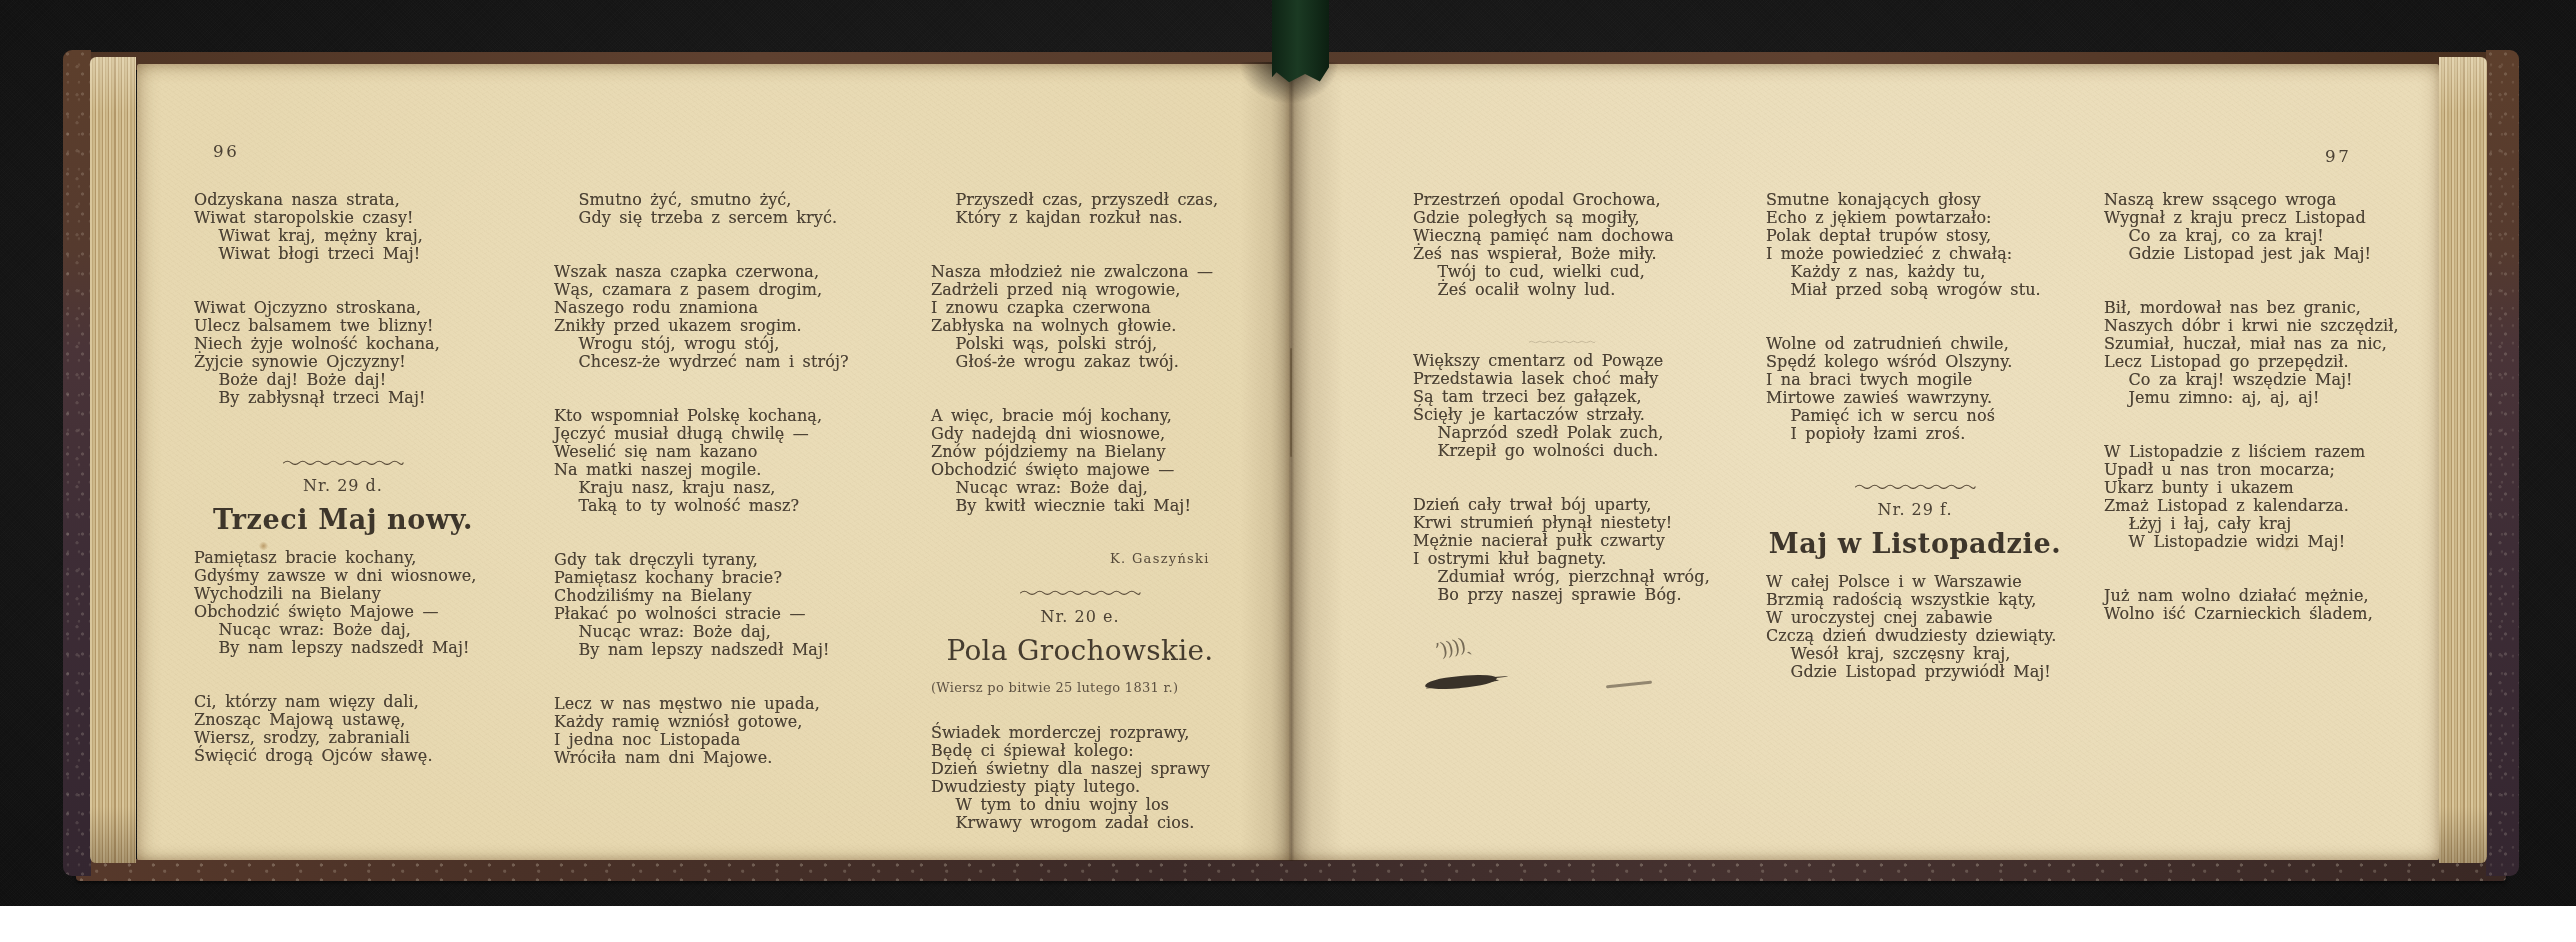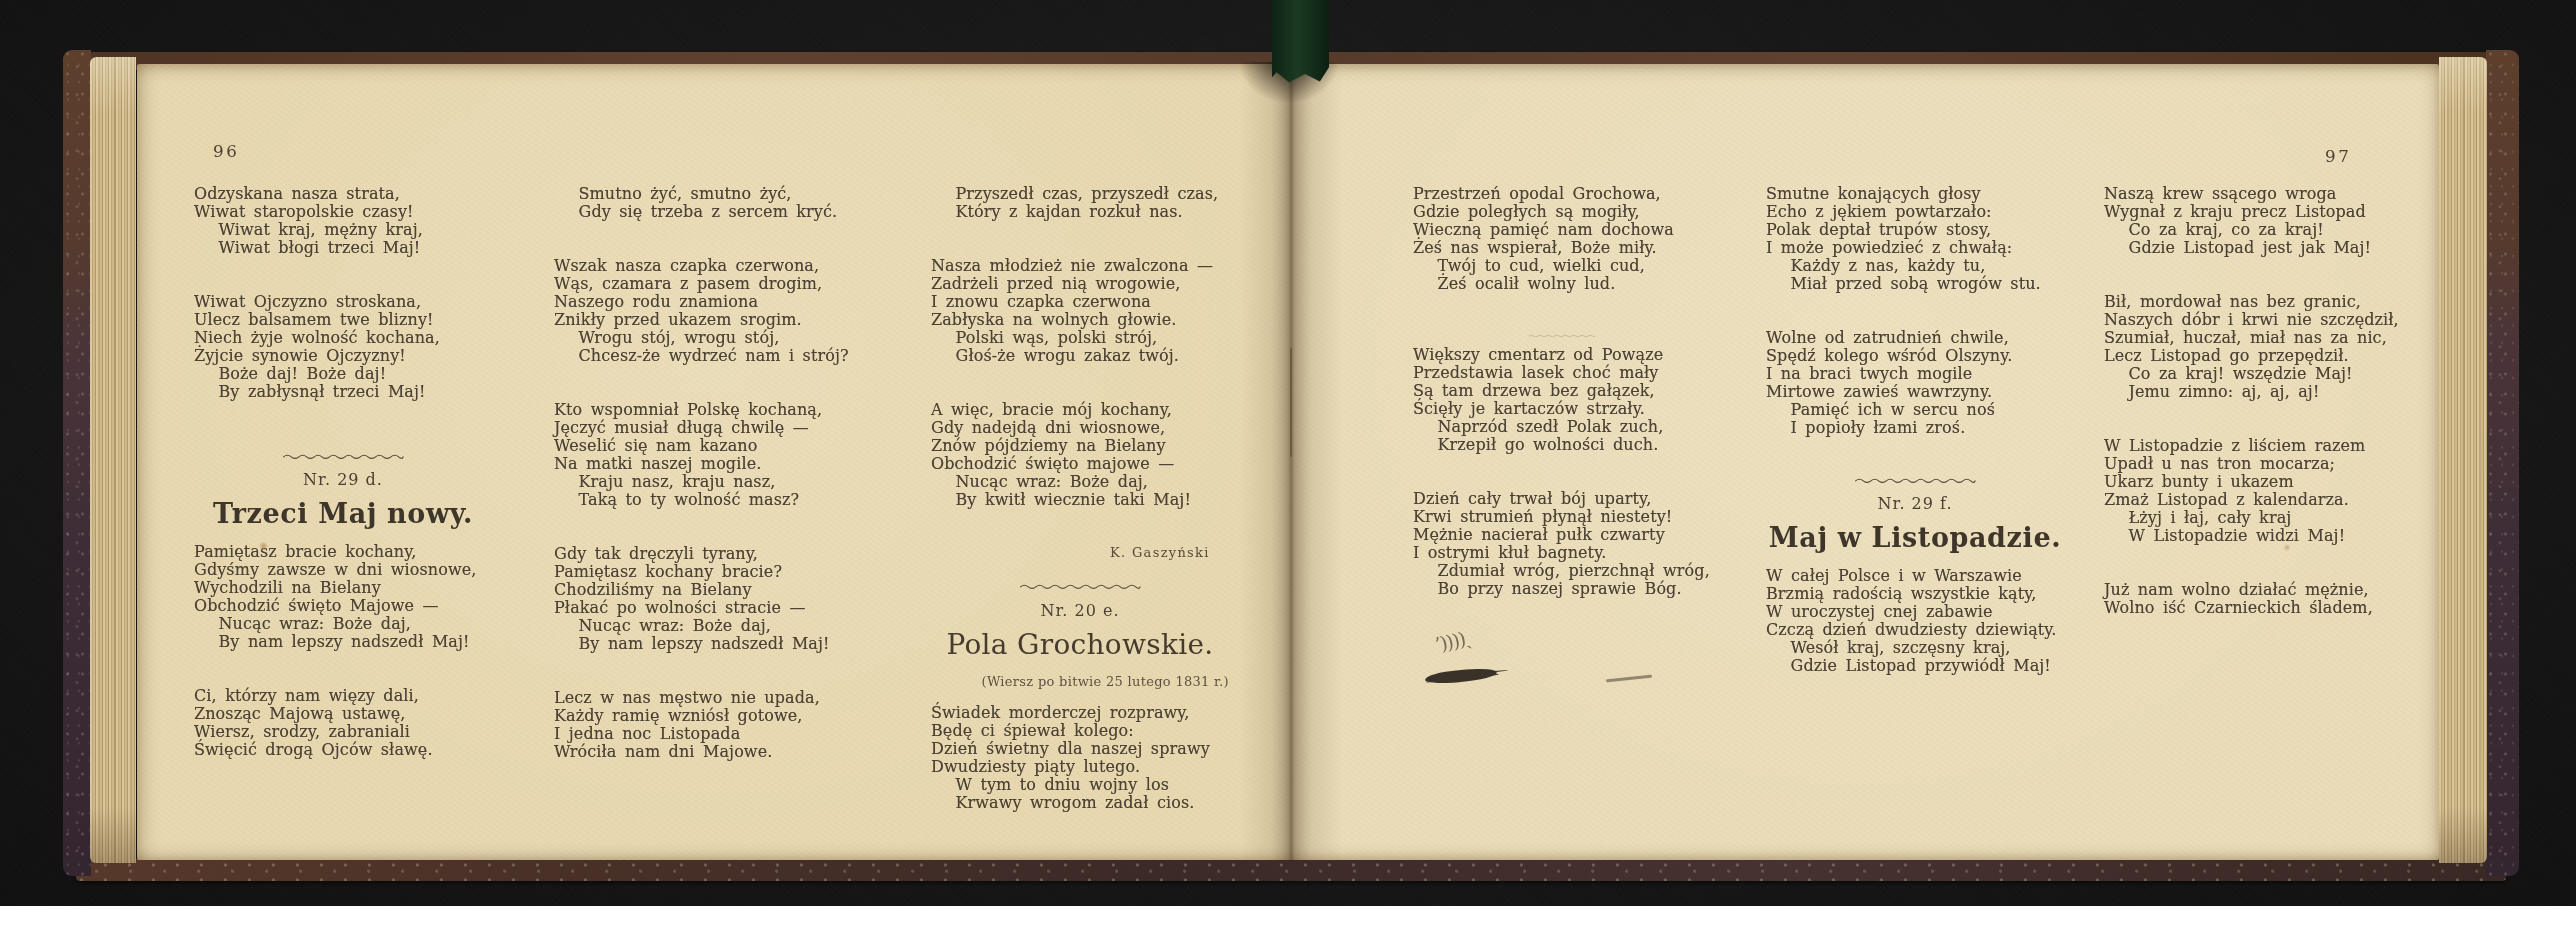--- a/index.html
+++ b/index.html
@@ -62,31 +62,31 @@
   .ribbon{position:absolute;left:1272px;top:0;width:57px;height:84px;
     background:linear-gradient(90deg,#0e2314 0%,#1b3a23 45%,#142e1b 70%,#0c1f11 100%);
     clip-path:polygon(0 0,100% 0,100% 80%,84% 97%,58% 88%,30% 98%,8% 86%,0 92%);
     box-shadow:0 1.9px 3.9px rgba(0,0,0,.6);}
 
   
   .page-number{position:absolute;font-size:16.7px;letter-spacing:2.6px;color:#4b4134;}
   .page-left .page-number{left:76px;top:77px;}
   .page-right .page-number{left:1036px;top:82px;}
 
-  .col{position:absolute;top:121px;width:298px;}
+  .col{position:absolute;top:127px;width:298px;}
   .line{white-space:nowrap;font-size:16px;line-height:18px;letter-spacing:0.1px;word-spacing:3.2px;
     color:#4b4134;text-shadow:0 0 0.3px rgba(75,65,52,.5);}
   .line.ind{padding-left:24.5px;}
   .stanza{margin:0 0 36px;}
 
   .b-number{font-size:16px;line-height:18px;letter-spacing:1px;text-align:center;margin:0 0 9px;color:#4b4134;}
   .b-title{font-size:27px;line-height:32px;text-align:center;margin:0 0 13px;color:#3e362b;
     font-weight:bold;letter-spacing:0.6px;}
   .b-title.roman{font-weight:normal;font-size:28px;letter-spacing:0.3px;color:#453c2f;}
-  .b-subtitle{font-size:13px;line-height:15.5px;text-align:right;margin:0 0 14px;color:#5d5142;letter-spacing:0.3px;}
+  .b-subtitle{font-size:13px;line-height:15.5px;text-align:left;margin:0 0 28px;color:#5d5142;letter-spacing:0.3px;}
   .b-attribution{font-size:13px;line-height:16.7px;text-align:right;padding-right:19.3px;margin:2.6px 0 6.4px;
     color:#55493a;letter-spacing:1.3px;}
 
   .divider{text-align:center;margin:18px 0 10.3px;}
   .divider svg{display:inline-block;}
   .col-0-0 .divider{margin-top:48px;}
   .divider.faint{opacity:.38;transform:scale(.55);margin:11.6px 0 5.2px;}
 
   .smudge-block{position:relative;height:59px;margin-top:2.6px;}
   .scratch{position:absolute;left:22px;top:-3.9px;font-size:19.3px;color:#463c2e;
@@ -238,21 +238,21 @@
           <div class="line">Żeś nas wspierał, Boże miły.</div>
           <div class="line ind">Twój to cud, wielki cud,</div>
           <div class="line ind">Żeś ocalił wolny lud.</div>
         </div>
         <div class="divider faint"><svg width="122" height="6.4" viewBox="0 0 190 10">
             <path d="M2 6 Q 8 1 14 6 T 26 6 T 38 6 T 50 6 T 62 6 T 74 6 T 86 6 T 98 6 T 110 6 T 122 6 T 134 6 T 146 6 T 158 6 T 170 6 T 182 6 T 189 6" fill="none" stroke="#5a4c3a" stroke-width="1.8" stroke-linecap="round"></path>
           </svg></div>
         <div class="stanza">
           <div class="line">Większy cmentarz od Powąze</div>
           <div class="line">Przedstawia lasek choć mały</div>
-          <div class="line">Są tam drzewa bez gałązek,</div>
+          <div class="line">Są tam trzeci bez gałązek,</div>
           <div class="line">Ścięły je kartaczów strzały.</div>
           <div class="line ind">Naprzód szedł Polak zuch,</div>
           <div class="line ind">Krzepił go wolności duch.</div>
         </div>
         <div class="stanza">
           <div class="line">Dzień cały trwał bój uparty,</div>
           <div class="line">Krwi strumień płynął niestety!</div>
           <div class="line">Mężnie nacierał pułk czwarty</div>
           <div class="line">I ostrymi kłuł bagnety.</div>
           <div class="line ind">Zdumiał wróg, pierzchnął wróg,</div>

